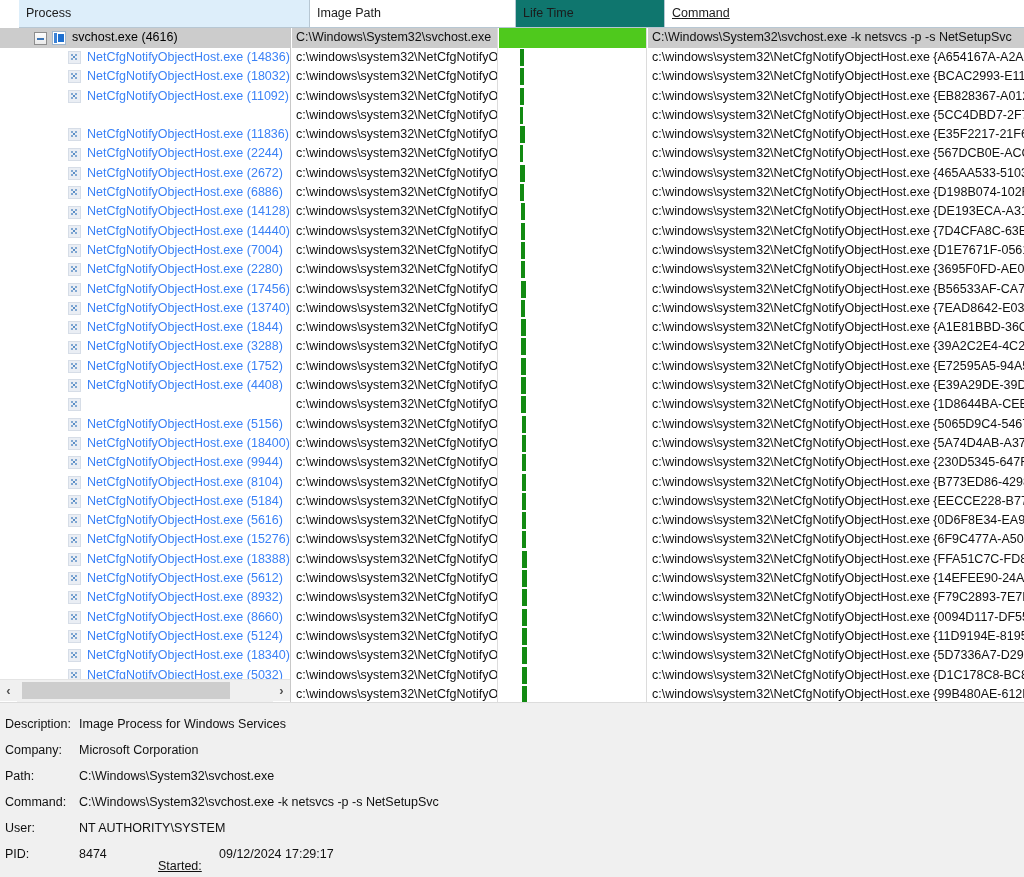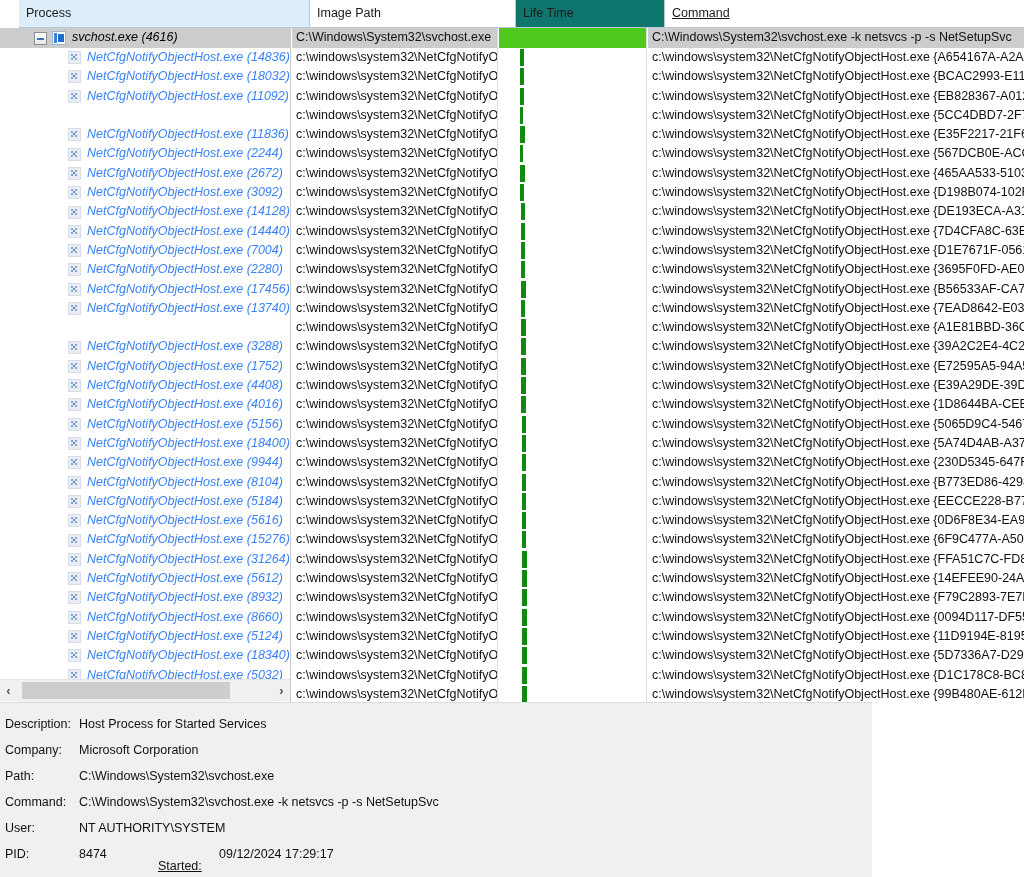--- a/index.html
+++ b/index.html
@@ -83,21 +83,21 @@
   }
   .cell-process   { left: 0;   width: 290px; }
   .cell-imagepath { left: 292px; width: 205px; }
   .cell-lifetime  { left: 499px; width: 147px; }
   .cell-command   { left: 648px; width: 376px; }
 
   .row.selected .cell-process   { left:0; width:290px; }
   .row.selected .cell-imagepath { left:292px; width:205px; }
   .row.selected .cell-command   { left:648px; width:376px; }
 
-  .proc-inner { display: flex; align-items: center; height: 100%; font-style: italic; }
+  .proc-inner { display: flex; align-items: center; height: 100%; }
 
   
   .expander {
     width: 13px; height: 13px;
     border: 1px solid #8d8d8d;
     background: linear-gradient(#fdfdfd,#eaeaea);
     position: relative;
     flex: 0 0 auto;
     margin-left: 34px;
   }
@@ -181,21 +181,21 @@
   }
   .hs-track { flex: 1 1 auto; height: 22px; position: relative; background:#f0f0f0; }
   .hs-thumb {
     position: absolute; left: 5px; top: 2px;
     width: 208px; height: 17px;
     background: #cdcdcd;
   }
 
   
   #detail {
-    position: absolute; left: 0; top: 702px; width: 872px; height: 175px;
+    position: absolute; left: 0; top: 702px; width: 1024px; height: 175px;
     background: #f0f0f0;
     border-top: 1px solid #dcdcdc;
   }
   .d-row {
     position: absolute;
     left: 0; width: 1024px; height: 26px;
     font-size: 12.5px;
     color: #101010;
   }
   .d-label {
@@ -375,21 +375,21 @@
         <div class="row">
           <div class="cell cell-process">
             <div class="proc-inner">
               <div class="icon-child">
                 <i></i>
                 <i></i>
                 <i></i>
                 <i></i>
                 <i></i>
               </div>
-              <span class="proc-label">NetCfgNotifyObjectHost.exe (3092)</span>
+              <span class="proc-label">NetCfgNotifyObjectHost.exe (6886)</span>
             </div>
           </div>
           <div class="cell cell-imagepath"><span class="path-text">c:\windows\system32\NetCfgNotifyO...</span></div>
           <div class="cell cell-lifetime">
             <div class="lt-bar thin" style="left: 21px; width: 4px;"></div>
           </div>
           <div class="cell cell-command"><span class="cmd-text">c:\windows\system32\NetCfgNotifyObjectHost.exe {D198B074-102F-4...</span></div>
         </div>
         <div class="row">
           <div class="cell cell-process">
@@ -499,20 +499,32 @@
               <span class="proc-label">NetCfgNotifyObjectHost.exe (13740)</span>
             </div>
           </div>
           <div class="cell cell-imagepath"><span class="path-text">c:\windows\system32\NetCfgNotifyO...</span></div>
           <div class="cell cell-lifetime">
             <div class="lt-bar thin" style="left: 22px; width: 4px;"></div>
           </div>
           <div class="cell cell-command"><span class="cmd-text">c:\windows\system32\NetCfgNotifyObjectHost.exe {7EAD8642-E03E-...</span></div>
         </div>
         <div class="row">
+          <div class="cell cell-process">
+            <div class="proc-inner">
+              <div class="icon-child">
+                <i></i>
+                <i></i>
+                <i></i>
+                <i></i>
+                <i></i>
+              </div>
+              <span class="proc-label">NetCfgNotifyObjectHost.exe (1844)</span>
+            </div>
+          </div>
           <div class="cell cell-imagepath"><span class="path-text">c:\windows\system32\NetCfgNotifyO...</span></div>
           <div class="cell cell-lifetime">
             <div class="lt-bar thin" style="left: 22px; width: 5px;"></div>
           </div>
           <div class="cell cell-command"><span class="cmd-text">c:\windows\system32\NetCfgNotifyObjectHost.exe {A1E81BBD-36C7-...</span></div>
         </div>
         <div class="row">
           <div class="cell cell-process">
             <div class="proc-inner">
               <div class="icon-child">
@@ -572,21 +584,20 @@
         <div class="row">
           <div class="cell cell-process">
             <div class="proc-inner">
               <div class="icon-child">
                 <i></i>
                 <i></i>
                 <i></i>
                 <i></i>
                 <i></i>
               </div>
-              <span class="proc-label">NetCfgNotifyObjectHost.exe (4016)</span>
             </div>
           </div>
           <div class="cell cell-imagepath"><span class="path-text">c:\windows\system32\NetCfgNotifyO...</span></div>
           <div class="cell cell-lifetime">
             <div class="lt-bar thin" style="left: 22px; width: 5px;"></div>
           </div>
           <div class="cell cell-command"><span class="cmd-text">c:\windows\system32\NetCfgNotifyObjectHost.exe {1D8644BA-CEE2-...</span></div>
         </div>
         <div class="row">
           <div class="cell cell-process">
@@ -724,21 +735,21 @@
         <div class="row">
           <div class="cell cell-process">
             <div class="proc-inner">
               <div class="icon-child">
                 <i></i>
                 <i></i>
                 <i></i>
                 <i></i>
                 <i></i>
               </div>
-              <span class="proc-label">NetCfgNotifyObjectHost.exe (31264)</span>
+              <span class="proc-label">NetCfgNotifyObjectHost.exe (18388)</span>
             </div>
           </div>
           <div class="cell cell-imagepath"><span class="path-text">c:\windows\system32\NetCfgNotifyO...</span></div>
           <div class="cell cell-lifetime">
             <div class="lt-bar thin" style="left: 23px; width: 5px;"></div>
           </div>
           <div class="cell cell-command"><span class="cmd-text">c:\windows\system32\NetCfgNotifyObjectHost.exe {FFA51C7C-FD8E...</span></div>
         </div>
         <div class="row">
           <div class="cell cell-process">
@@ -882,21 +893,21 @@
       </div>
       <div class="hs-arrow">›</div>
     </div>
 
   </div>
 
   <div id="detail">
 
     <div class="d-row" style="top:8px;">
       <span class="d-label">Description:</span>
-      <span class="d-value">Host Process for Started Services</span>
+      <span class="d-value">Image Process for Windows Services</span>
     </div>
 
     <div class="d-row" style="top:34px;">
       <span class="d-label">Company:</span>
       <span class="d-value">Microsoft Corporation</span>
     </div>
 
     <div class="d-row" style="top:60px;">
       <span class="d-label">Path:</span>
       <span class="d-value">C:\Windows\System32\svchost.exe</span>

